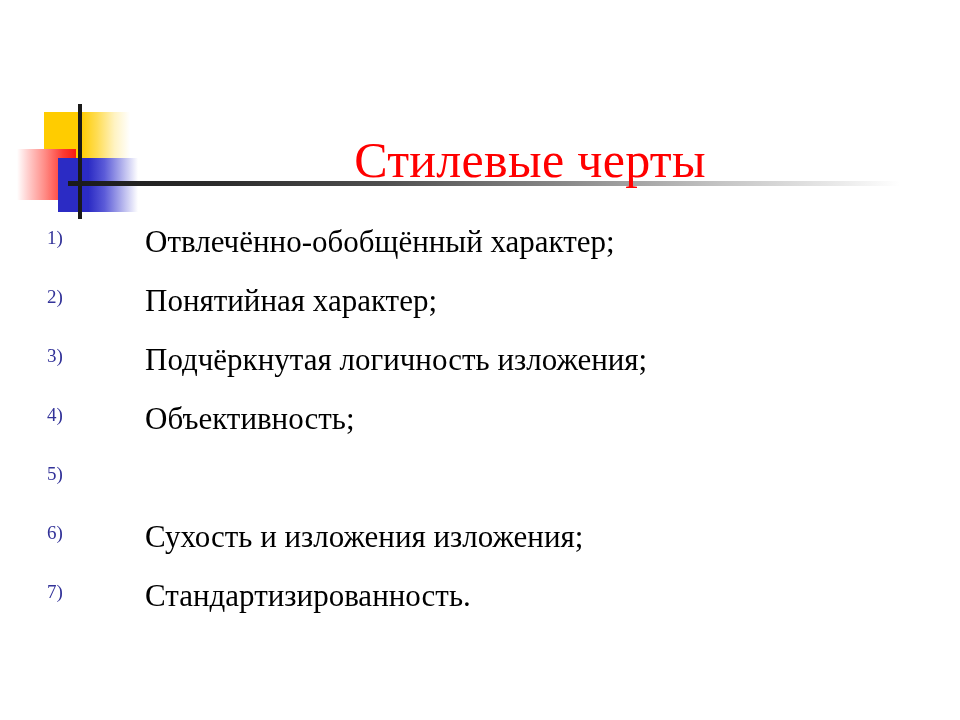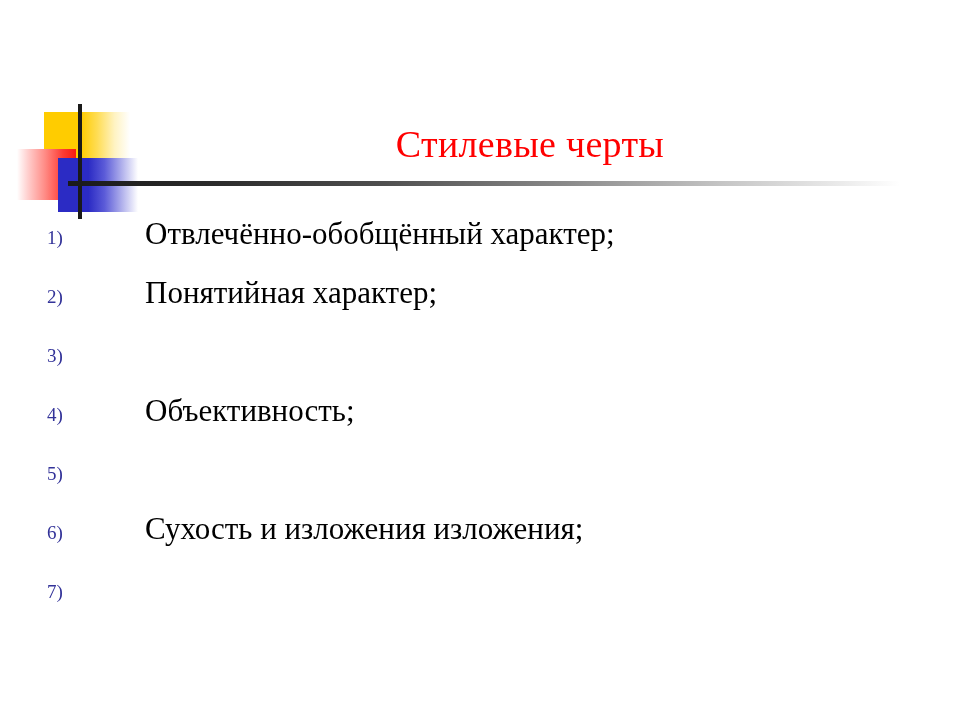--- a/index.html
+++ b/index.html
@@ -88,21 +88,21 @@
   }
 
   
   #title {
     position: absolute;
     left: 145px;
     top: 100px;
     width: 770px;
     text-align: center;
     color: #ff0000;
-    font-size: 38px;
+    font-size: 50px;
     line-height: 1.05;
     font-weight: normal;
     letter-spacing: 0.3px;
     white-space: nowrap;
     font-family: "Liberation Serif", "DejaVu Serif", serif;
   }
 
   
   #list {
     position: absolute;
@@ -125,21 +125,21 @@
     width: 40px;
     color: #333399;
     font-size: 19px;
     line-height: 1;
     font-family: "Liberation Serif", "DejaVu Serif", serif;
   }
 
   .item-text {
     position: absolute;
     left: 145px;
-    top: 0;
+    top: 8px;
     color: #000000;
     font-size: 31px;
     line-height: 1.18;
     white-space: nowrap;
     font-family: "Liberation Serif", "DejaVu Serif", serif;
     text-align: center;
   }
 </style>
 </head>
 <body>
@@ -164,35 +164,37 @@
       <span class="item-text">Отвлечённо-обобщённый характер;</span>
     </div>
 
     <div class="list-item">
       <span class="item-number">2)</span>
       <span class="item-text">Понятийная характер;</span>
     </div>
 
     <div class="list-item">
       <span class="item-number">3)</span>
+      <span class="item-text">Подчёркнутая логичность изложения;</span>
     </div>
 
     <div class="list-item">
       <span class="item-number">4)</span>
       <span class="item-text">Объективность;</span>
     </div>
 
     <div class="list-item">
       <span class="item-number">5)</span>
     </div>
 
     <div class="list-item">
       <span class="item-number">6)</span>
       <span class="item-text">Сухость и изложения изложения;</span>
     </div>
 
     <div class="list-item">
       <span class="item-number">7)</span>
+      <span class="item-text">Стандартизированность.</span>
     </div>
 
   </div>
 
 </div>
 
 </body></html>

